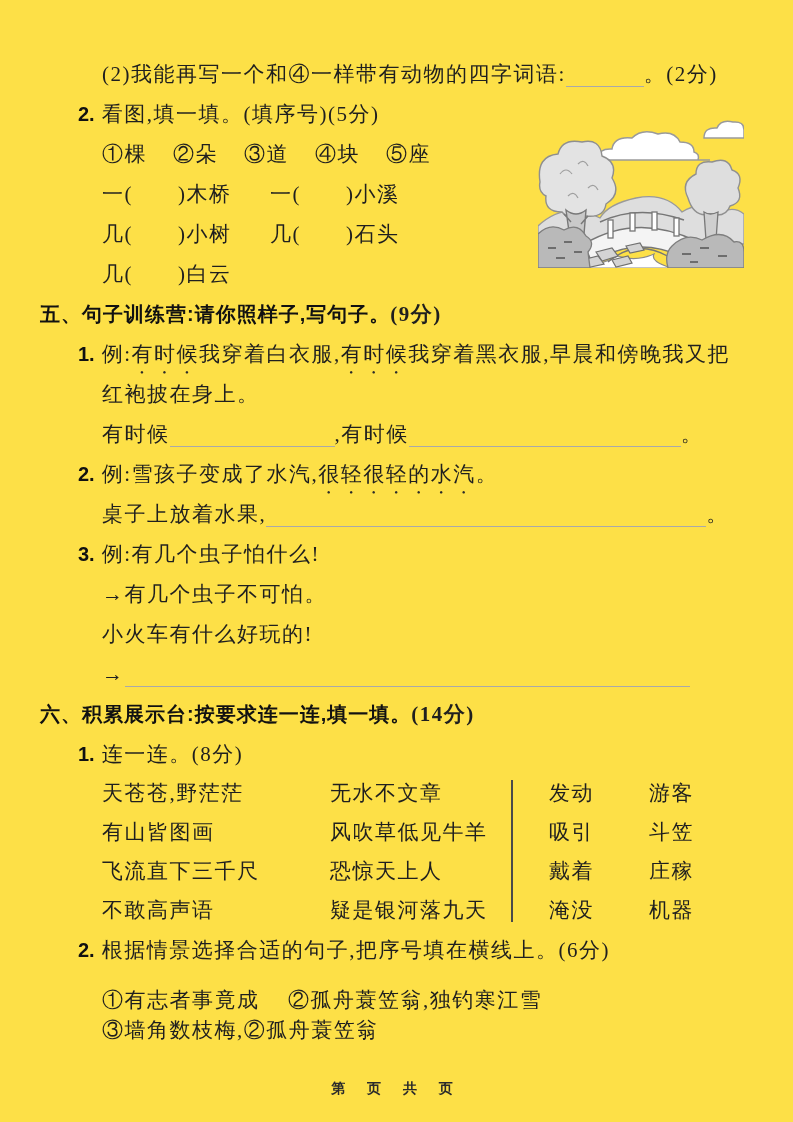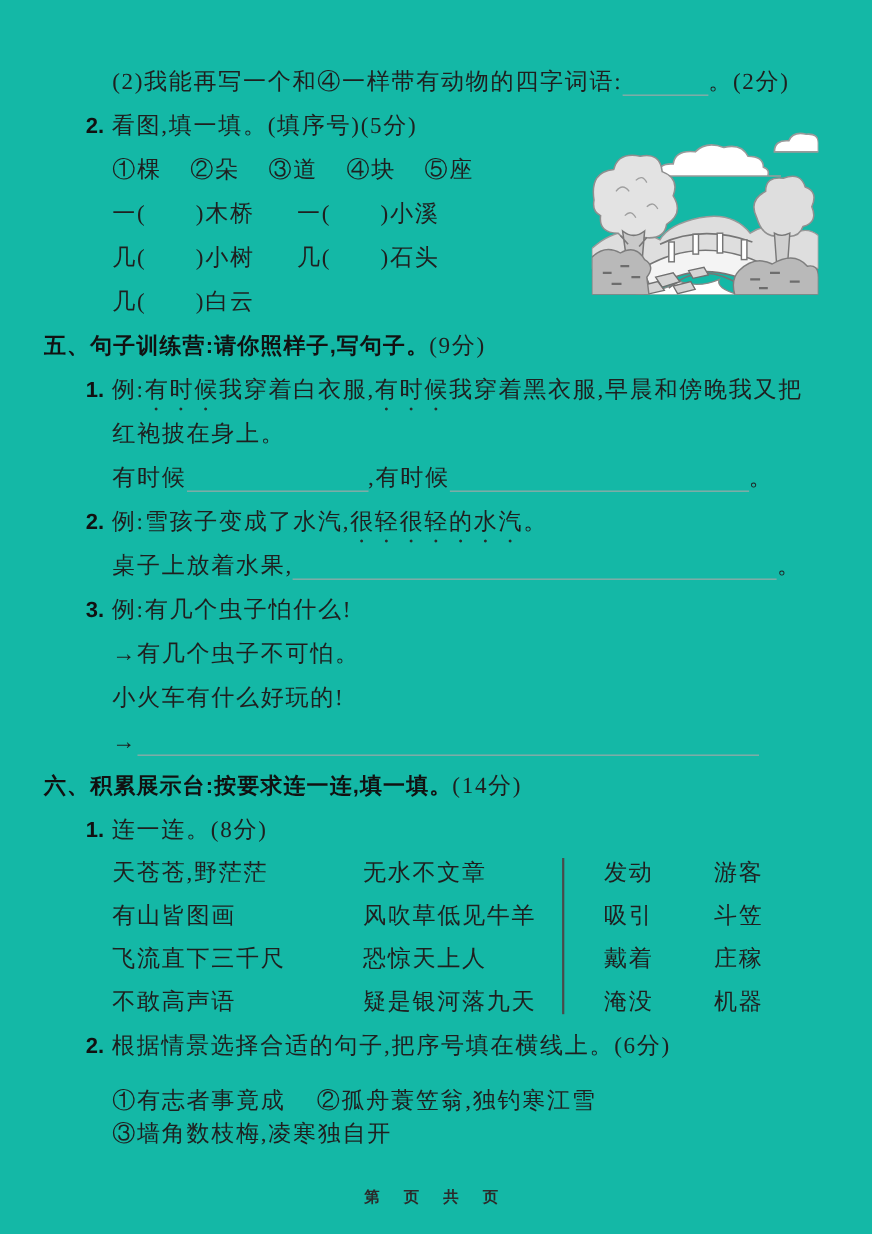--- a/index.html
+++ b/index.html
@@ -1,31 +1,31 @@
 <!DOCTYPE html>
 <html><head>
 <meta charset="utf-8">
 <style>
   html,body { margin:0; padding:0; background:#ffffff; }
   .page {
     position:relative; width:793px; height:1122px; margin:0 auto;
-    background:#14b8a6; color:#1f1f1f; overflow:hidden;
+    background:#fde047; color:#1f1f1f; overflow:hidden;
     font-family:"Liberation Serif","DejaVu Serif",serif;
     font-size:21px; letter-spacing:1.5px;
   }
   .flow { position:absolute; top:54px; left:0; width:100%; }
   .line { height:40px; line-height:40px; white-space:nowrap; }
   .ind-section { padding-left:40px; }
   .ind-num { padding-left:78px; }
   .ind-sub { padding-left:102px; }
   .sec-title {
     font-family:"Liberation Sans","DejaVu Sans",sans-serif;
     font-weight:700; font-size:20px; letter-spacing:1px; color:#111;
   }
-  .sec-score { font-family:"Liberation Serif","DejaVu Serif",serif; font-weight:400; }
+  .sec-score { font-family:"Liberation Serif","DejaVu Serif",serif; font-weight:700; }
   .num {
     font-family:"Liberation Sans","DejaVu Sans",sans-serif;
     font-weight:700; font-size:20px; letter-spacing:0; margin-right:7px; color:#111;
   }
   .blank {
     display:inline-block; height:1em; vertical-align:-6px;
     border-bottom:1.5px solid #a9a9a9;
   }
   .w78 { width:78px; } .w165 { width:165px; } .w272 { width:272px; }
   .w440 { width:440px; } .w565 { width:565px; }
@@ -203,20 +203,20 @@
       </div>
     </div>
 
     <div class="line ind-num">
       <span class="num">2.</span><span>根据情景选择合适的句子,把序号填在横线上。(6分)</span>
     </div>
     <div class="line ind-sub">
       <span class="opt2-first">①有志者事竟成</span><span>②孤舟蓑笠翁,独钓寒江雪</span>
     </div>
     <div class="line ind-sub">
-      <span>③墙角数枝梅,凌寒独自开</span>
+      <span>③墙角数枝梅,②孤舟蓑笠翁</span>
     </div>
 
   </div>
 
   <div class="footer">第 页 共 页</div>
 
 </div>
 
 </body></html>

